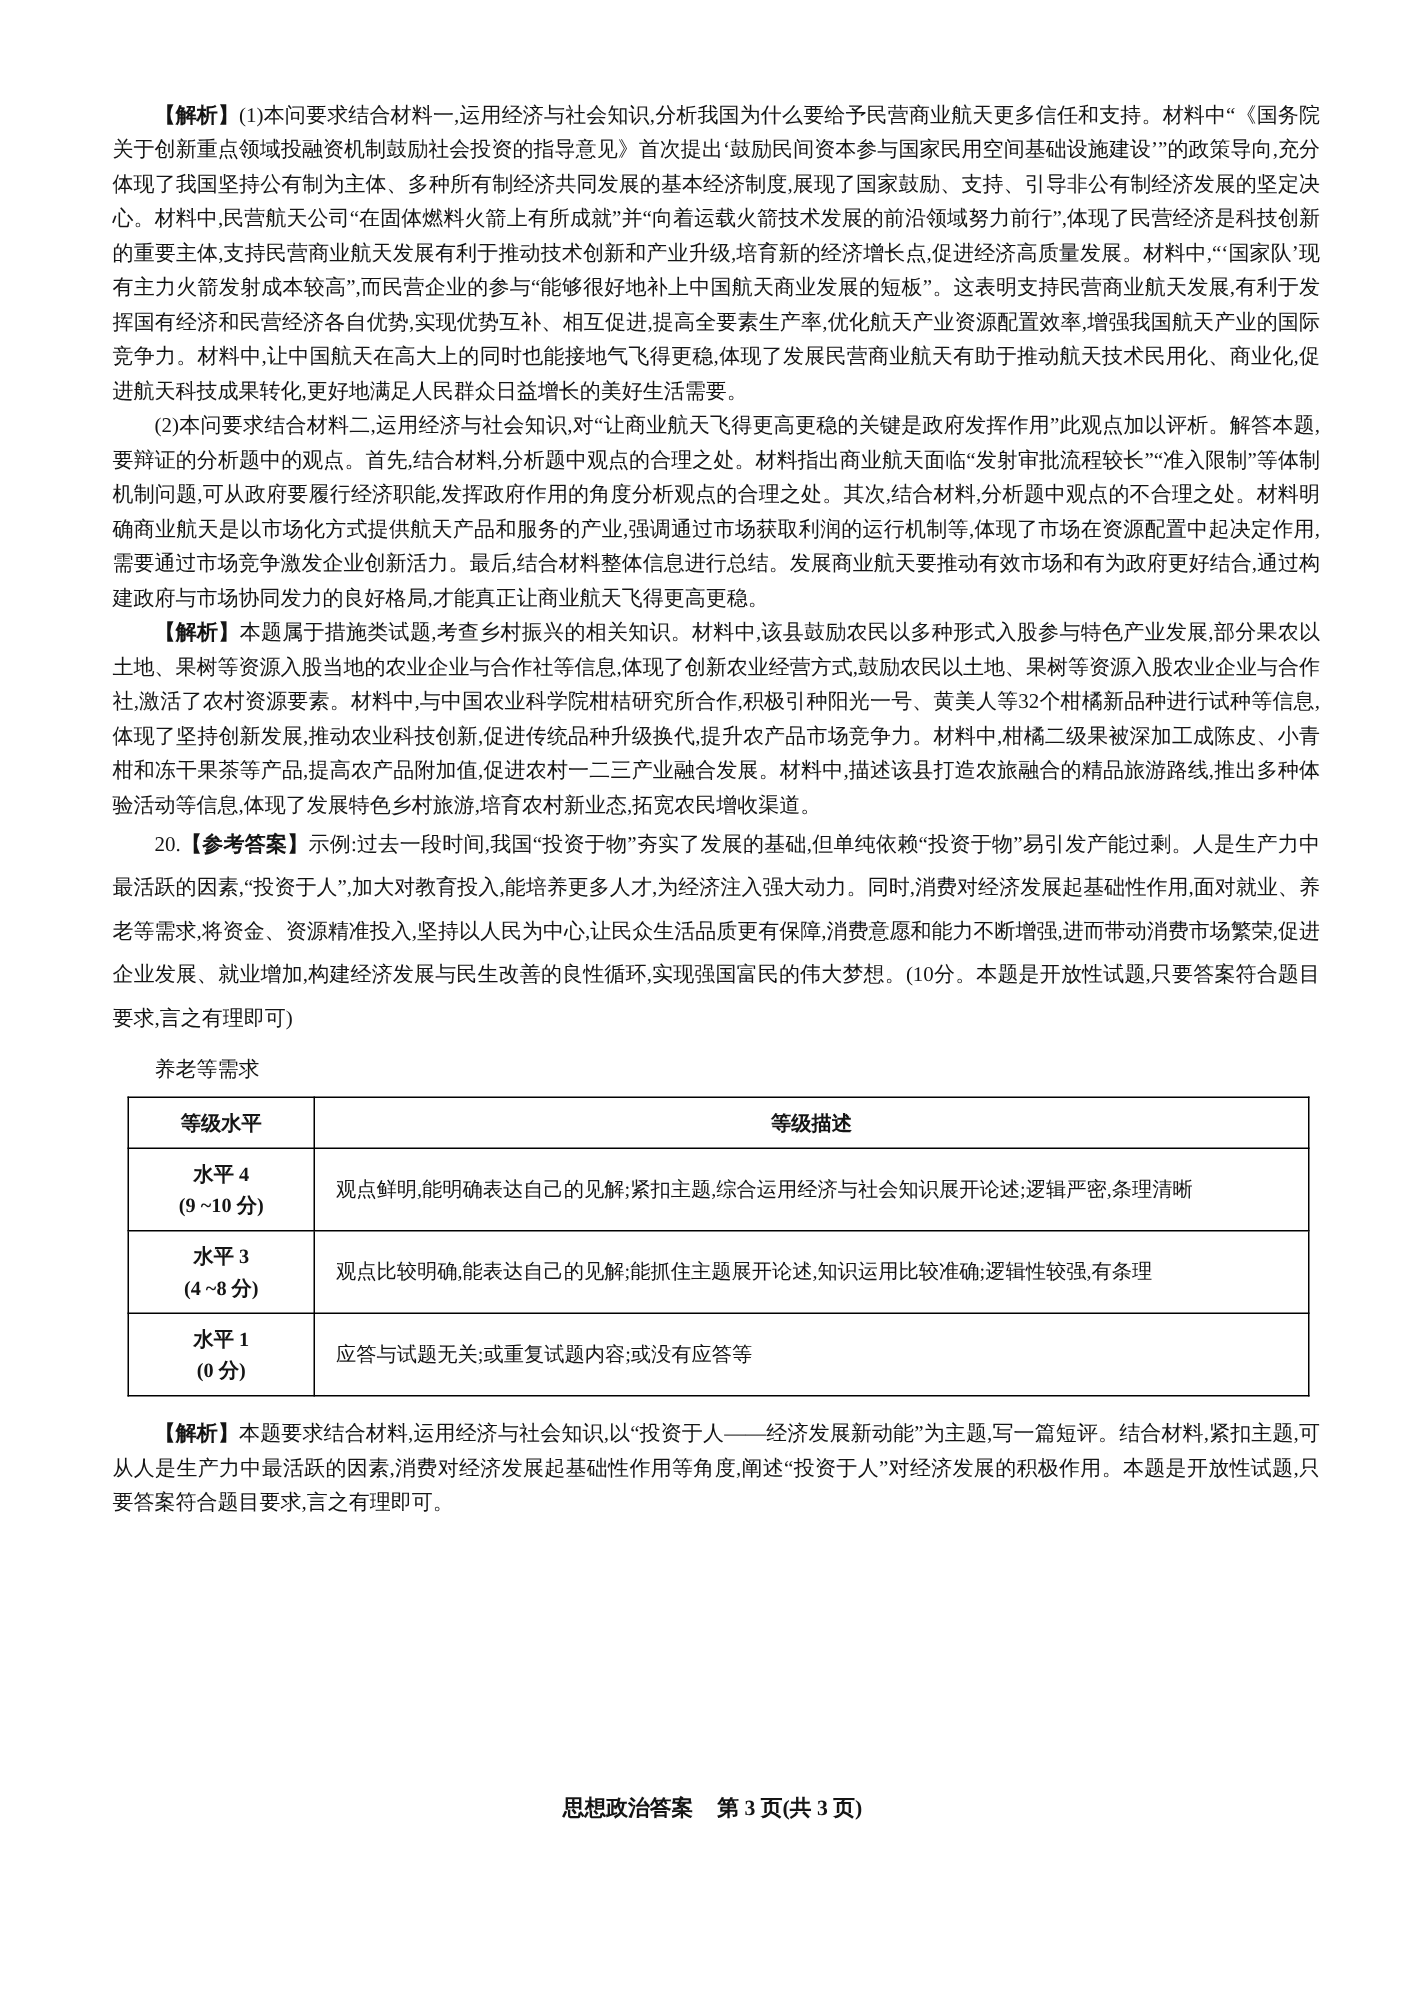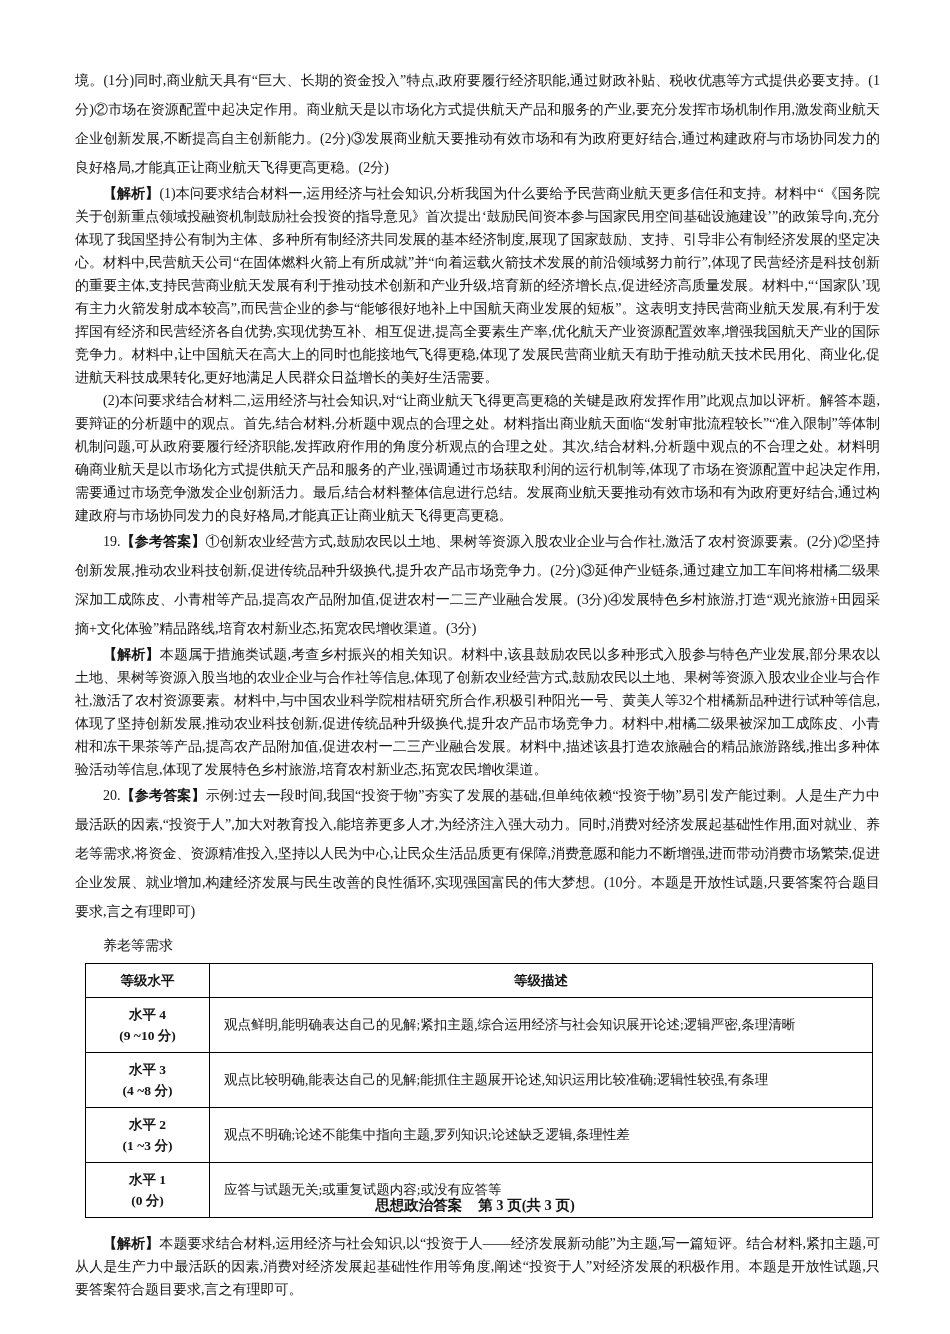--- a/index.html
+++ b/index.html
@@ -74,27 +74,25 @@
     font-size: 14.5px;
     font-weight: bold;
   }
   .footer span { margin: 0 8px; }
 </style>
 </head>
 <body>
 
 <div class="page">
 
-  <p class="answer-para"><span>境。(1分)同时,商业航天具有“巨大、长期的资金投入”特点,政府要履行经济职能,通过财政补贴、税收优惠等方式提供必要支持。(1分)②市场在资源配置中起决定作用。商业航天是以市场化方式提供航天产品和服务的产业,要充分发挥市场机制作用,激发商业航天企业创新发展,不断提高自主创新能力。(2分)③发展商业航天要推动有效市场和有为政府更好结合,通过构建政府与市场协同发力的良好格局,才能真正让商业航天飞得更高更稳。(2分)</span></p>
 
   <p class="analysis-para indent"><b class="lbl">【解析】</b><span>(1)本问要求结合材料一,运用经济与社会知识,分析我国为什么要给予民营商业航天更多信任和支持。材料中“《国务院关于创新重点领域投融资机制鼓励社会投资的指导意见》首次提出‘鼓励民间资本参与国家民用空间基础设施建设’”的政策导向,充分体现了我国坚持公有制为主体、多种所有制经济共同发展的基本经济制度,展现了国家鼓励、支持、引导非公有制经济发展的坚定决心。材料中,民营航天公司“在固体燃料火箭上有所成就”并“向着运载火箭技术发展的前沿领域努力前行”,体现了民营经济是科技创新的重要主体,支持民营商业航天发展有利于推动技术创新和产业升级,培育新的经济增长点,促进经济高质量发展。材料中,“‘国家队’现有主力火箭发射成本较高”,而民营企业的参与“能够很好地补上中国航天商业发展的短板”。这表明支持民营商业航天发展,有利于发挥国有经济和民营经济各自优势,实现优势互补、相互促进,提高全要素生产率,优化航天产业资源配置效率,增强我国航天产业的国际竞争力。材料中,让中国航天在高大上的同时也能接地气飞得更稳,体现了发展民营商业航天有助于推动航天技术民用化、商业化,促进航天科技成果转化,更好地满足人民群众日益增长的美好生活需要。</span></p>
 
   <p class="analysis-para indent"><span>(2)本问要求结合材料二,运用经济与社会知识,对“让商业航天飞得更高更稳的关键是政府发挥作用”此观点加以评析。解答本题,要辩证的分析题中的观点。首先,结合材料,分析题中观点的合理之处。材料指出商业航天面临“发射审批流程较长”“准入限制”等体制机制问题,可从政府要履行经济职能,发挥政府作用的角度分析观点的合理之处。其次,结合材料,分析题中观点的不合理之处。材料明确商业航天是以市场化方式提供航天产品和服务的产业,强调通过市场获取利润的运行机制等,体现了市场在资源配置中起决定作用,需要通过市场竞争激发企业创新活力。最后,结合材料整体信息进行总结。发展商业航天要推动有效市场和有为政府更好结合,通过构建政府与市场协同发力的良好格局,才能真正让商业航天飞得更高更稳。</span></p>
 
-  <p class="answer-para indent"><span>19.</span><b class="lbl">【参考答案】</b><span>①创新农业经营方式,鼓励农民以土地、果树等资源入股农业企业与合作社,激活了农村资源要素。(2分)②坚持创新发展,推动农业科技创新,促进传统品种升级换代,提升农产品市场竞争力。(2分)③延伸产业链条,通过建立加工车间将柑橘二级果深加工成陈皮、小青柑等产品,提高农产品附加值,促进农村一二三产业融合发展。(3分)④发展特色乡村旅游,打造“观光旅游+田园采摘+文化体验”精品路线,培育农村新业态,拓宽农民增收渠道。(3分)</span></p>
 
   <p class="analysis-para indent"><b class="lbl">【解析】</b><span>本题属于措施类试题,考查乡村振兴的相关知识。材料中,该县鼓励农民以多种形式入股参与特色产业发展,部分果农以土地、果树等资源入股当地的农业企业与合作社等信息,体现了创新农业经营方式,鼓励农民以土地、果树等资源入股农业企业与合作社,激活了农村资源要素。材料中,与中国农业科学院柑桔研究所合作,积极引种阳光一号、黄美人等32个柑橘新品种进行试种等信息,体现了坚持创新发展,推动农业科技创新,促进传统品种升级换代,提升农产品市场竞争力。材料中,柑橘二级果被深加工成陈皮、小青柑和冻干果茶等产品,提高农产品附加值,促进农村一二三产业融合发展。材料中,描述该县打造农旅融合的精品旅游路线,推出多种体验活动等信息,体现了发展特色乡村旅游,培育农村新业态,拓宽农民增收渠道。</span></p>
 
   <p class="answer-para indent"><span>20.</span><b class="lbl">【参考答案】</b><span>示例:过去一段时间,我国“投资于物”夯实了发展的基础,但单纯依赖“投资于物”易引发产能过剩。人是生产力中最活跃的因素,“投资于人”,加大对教育投入,能培养更多人才,为经济注入强大动力。同时,消费对经济发展起基础性作用,面对就业、养老等需求,将资金、资源精准投入,坚持以人民为中心,让民众生活品质更有保障,消费意愿和能力不断增强,进而带动消费市场繁荣,促进企业发展、就业增加,构建经济发展与民生改善的良性循环,实现强国富民的伟大梦想。(10分。本题是开放性试题,只要答案符合题目要求,言之有理即可)</span></p>
 
   <div class="rubric-title">养老等需求</div>
 
   <table class="rubric">
     <colgroup>
       <col class="col-level">
@@ -116,27 +114,20 @@
       </tr>
       <tr>
         <td class="level-cell">
           <div>水平 3</div>
           <div>(4 ~8 分)</div>
         </td>
         <td class="desc-cell">观点比较明确,能表达自己的见解;能抓住主题展开论述,知识运用比较准确;逻辑性较强,有条理</td>
       </tr>
       <tr>
         <td class="level-cell">
-          <div>水平 2</div>
-          <div>(1 ~3 分)</div>
-        </td>
-        <td class="desc-cell">观点不明确;论述不能集中指向主题,罗列知识;论述缺乏逻辑,条理性差</td>
-      </tr>
-      <tr>
-        <td class="level-cell">
           <div>水平 1</div>
           <div>(0 分)</div>
         </td>
         <td class="desc-cell">应答与试题无关;或重复试题内容;或没有应答等</td>
       </tr>
     </tbody>
   </table>
 
   <p class="analysis-para indent after-table"><b class="lbl">【解析】</b><span>本题要求结合材料,运用经济与社会知识,以“投资于人——经济发展新动能”为主题,写一篇短评。结合材料,紧扣主题,可从人是生产力中最活跃的因素,消费对经济发展起基础性作用等角度,阐述“投资于人”对经济发展的积极作用。本题是开放性试题,只要答案符合题目要求,言之有理即可。</span></p>
 

